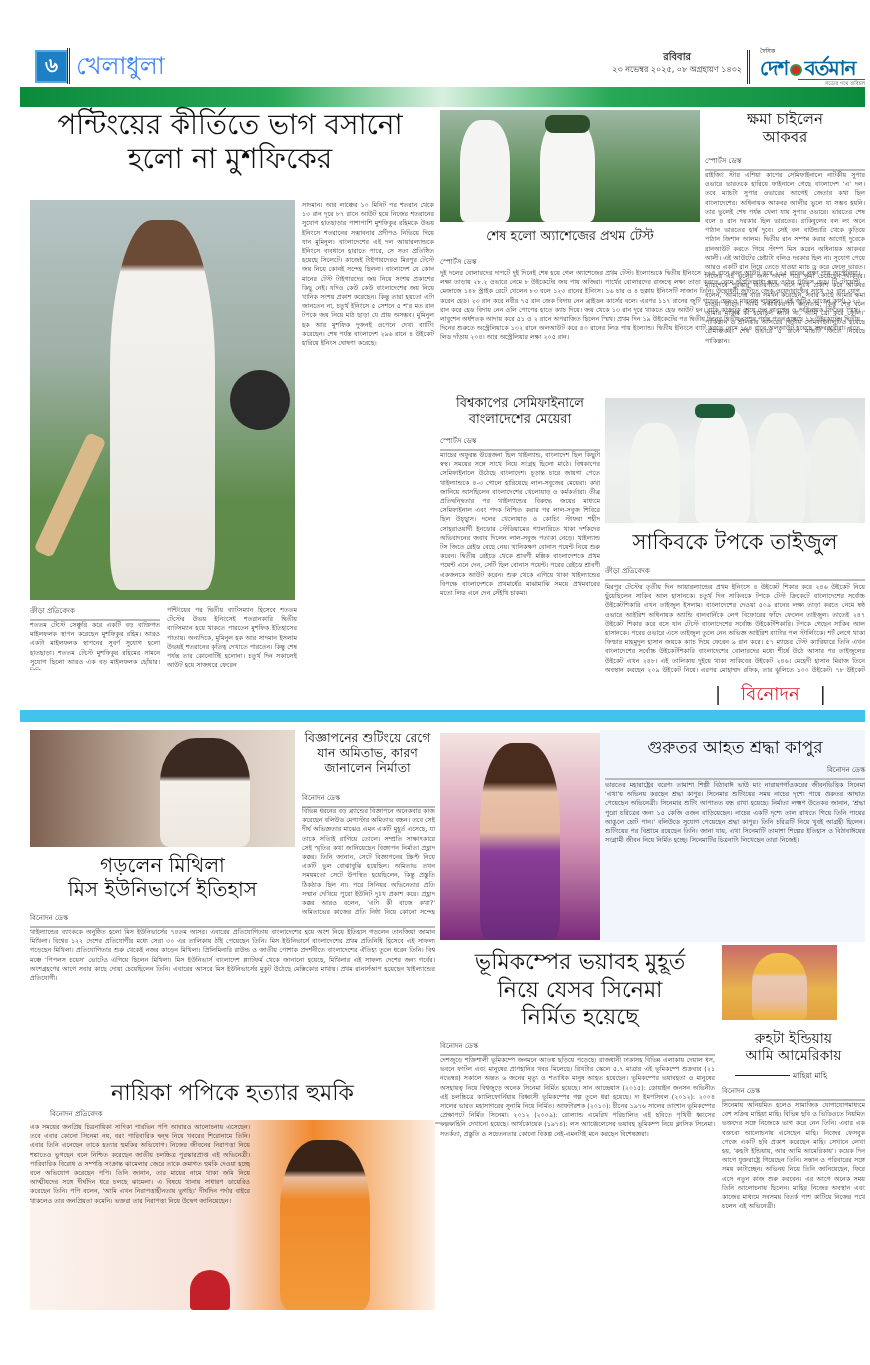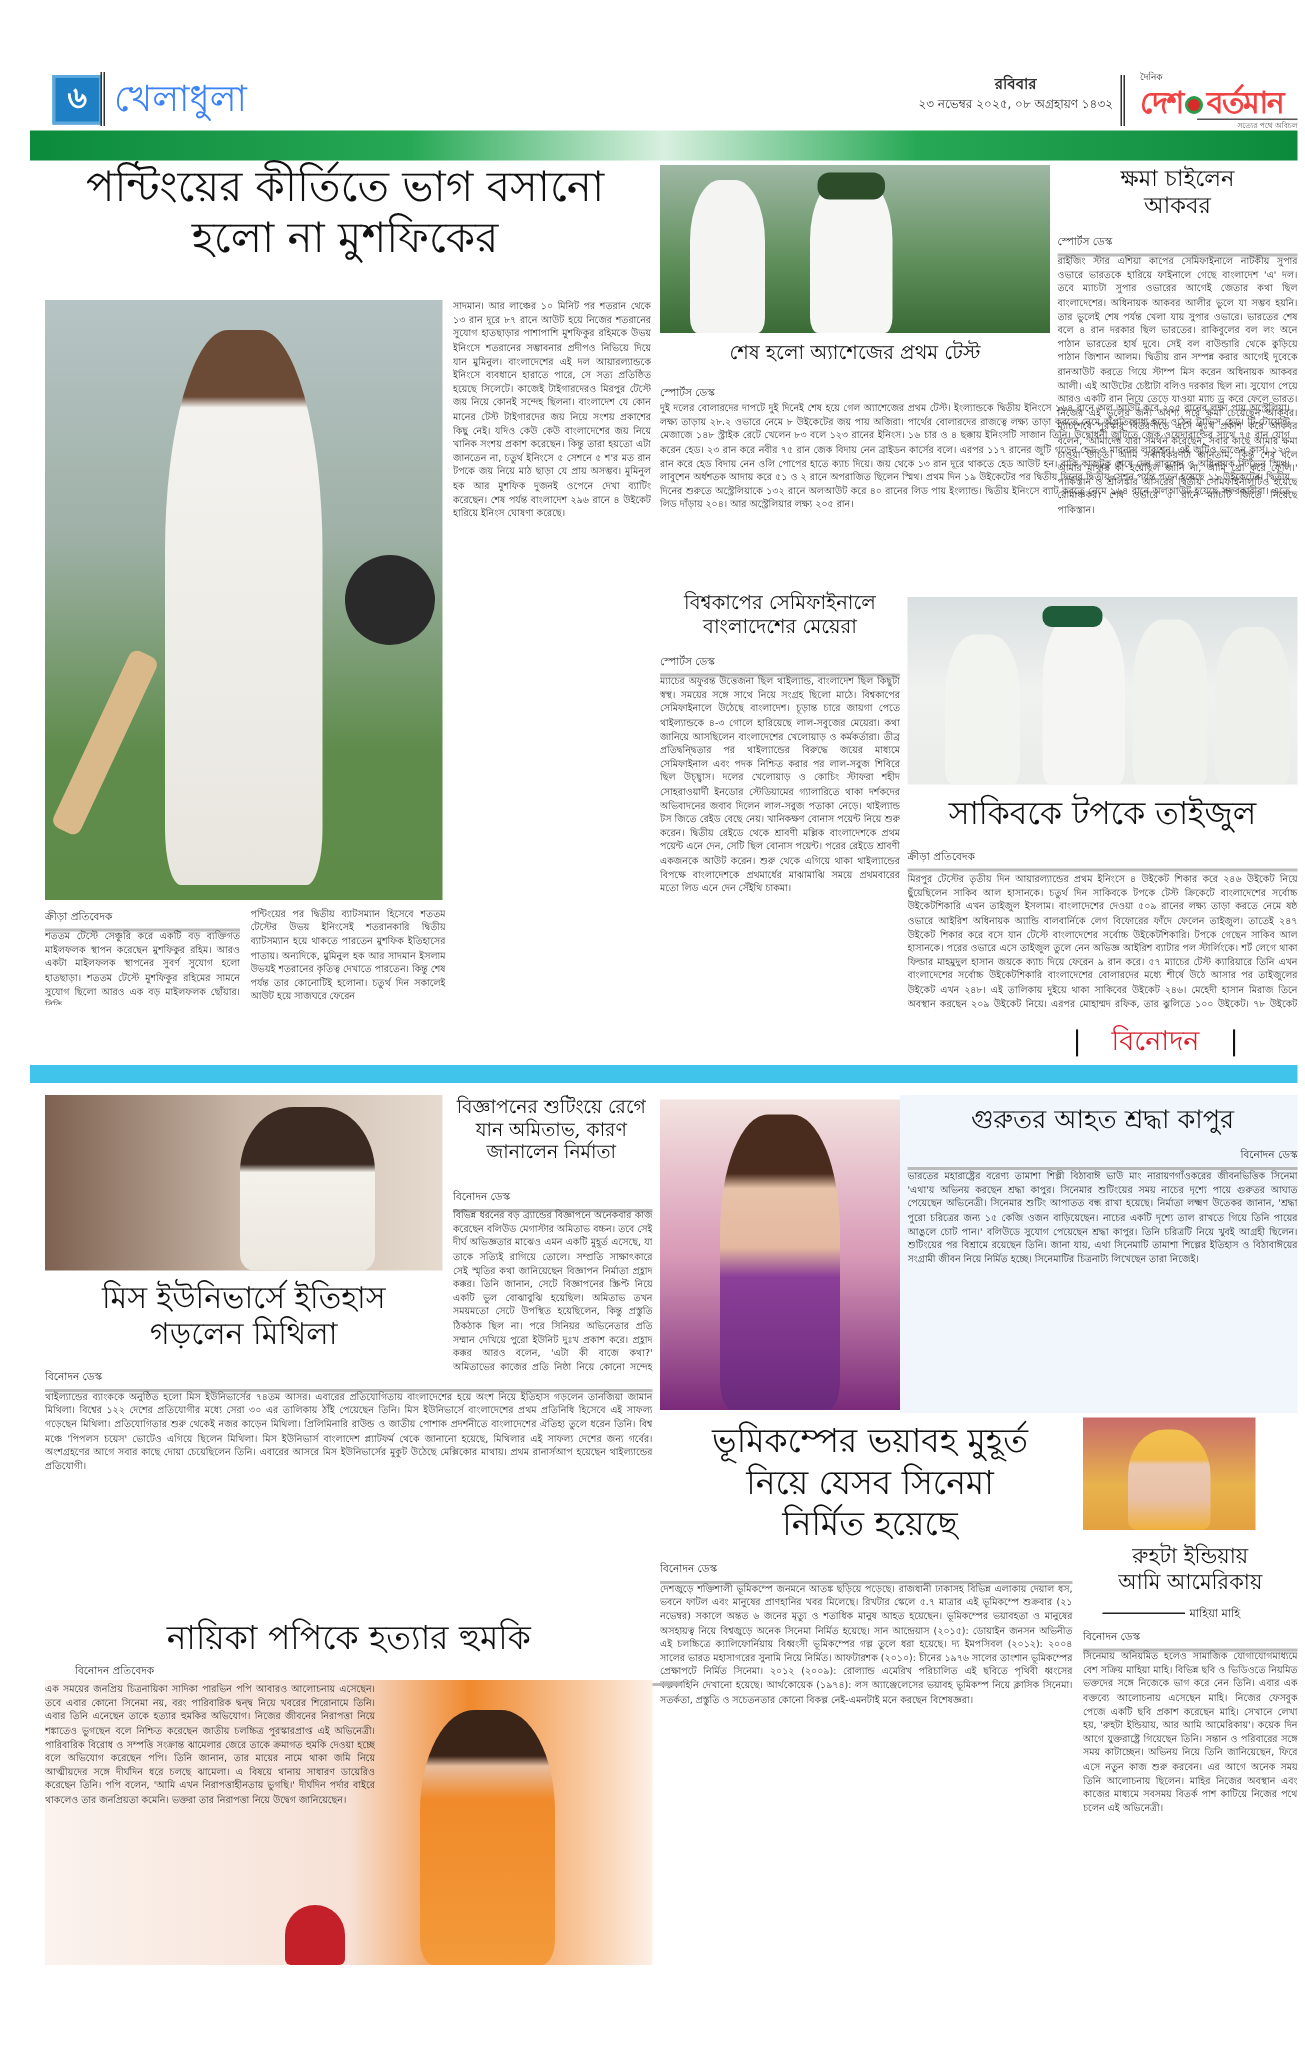--- a/index.html
+++ b/index.html
@@ -7,21 +7,21 @@
   body { font-family: "DejaVu Sans", sans-serif; color: #1a1a1a; position: relative; }
   .abs { position: absolute; }
 
   
   .pgnum { left: 35px; top: 50px; width: 33px; height: 33px; background: #1e7fc4; border: 2px solid #5aa8de; color: #fff; font-size: 20px; font-weight: bold; display: flex; align-items: center; justify-content: center; }
   .section-title { left: 67px; top: 48px; height: 36px; border-left: 3px double #333; padding-left: 6px; font-size: 24px; color: #3b82f6; line-height: 36px; }
   .dateblock { right: 120px; top: 50px; text-align: center; font-size: 8px; color: #333; line-height: 13px; border-right: 3px double #333; padding-right: 5px; height: 34px; }
   .dateblock .day { font-size: 10px; font-weight: bold; }
   .logo { left: 760px; top: 46px; width: 105px; height: 42px; }
   .logo .small { font-size: 6px; color: #333; }
-  .logo .main { font-size: 20px; font-weight: bold; color: #ef4444; letter-spacing: -1px; line-height: 22px; }
+  .logo .main { font-size: 20px; font-weight: bold; color: #0369a1; letter-spacing: -1px; line-height: 22px; }
   .logo .dot { display: inline-block; width: 12px; height: 12px; border-radius: 50%; background: #d92a2a; border: 2px solid #2a9b47; vertical-align: middle; margin: 0 2px; }
   .logo .tag { font-size: 5px; color: #555; text-align: right; border-top: 1px solid #555; margin-left: 38px; }
   .greenbar { left: 20px; top: 87px; width: 845px; height: 20px; background: linear-gradient(90deg, #0b8a3c 0%, #27a855 30%, #d8f0df 50%, #27a855 70%, #0b8a3c 100%); }
 
   
   .hl { font-family: "DejaVu Serif", serif; color: #111; text-align: center; line-height: 1.2; }
   .byline { font-size: 7px; color: #333; border-bottom: 2px solid #bbb; padding-bottom: 2px; }
   .body { font-size: 6.3px; line-height: 9.2px; color: #333; text-align: justify; overflow: hidden; }
 
   
@@ -109,22 +109,22 @@
 
 <div class="abs binodon">
   <span class="bar">|</span><span>বিনোদন</span><span class="bar">|</span>
 </div>
 <div class="abs blue-rule"></div>
 
 <div class="abs photo p-mithila">
   <div class="figure" style="left:130px;top:8px;width:90px;height:109px;background:linear-gradient(180deg,#3a2a22 0%,#3a2a22 35%,#f4f1ea 40%,#ece7df 100%);"></div>
 </div>
 <div class="abs hl" style="left:30px;top:853px;width:265px;font-size:20px;">
+  <div>গড়লেন মিথিলা</div>
   <div>মিস ইউনিভার্সে ইতিহাস</div>
-  <div>গড়লেন মিথিলা</div>
 </div>
 <div class="abs byline" style="left:30px;top:912px;width:405px;">বিনোদন ডেস্ক</div>
 <div class="abs body" style="left:30px;top:927px;width:405px;height:150px;">থাইল্যান্ডের ব্যাংককে অনুষ্ঠিত হলো মিস ইউনিভার্সের ৭৪তম আসর। এবারের প্রতিযোগিতায় বাংলাদেশের হয়ে অংশ নিয়ে ইতিহাস গড়লেন তানজিয়া জামান মিথিলা। বিশ্বের ১২২ দেশের প্রতিযোগীর মধ্যে সেরা ৩০ এর তালিকায় ঠাঁই পেয়েছেন তিনি। মিস ইউনিভার্সে বাংলাদেশের প্রথম প্রতিনিধি হিসেবে এই সাফল্য গড়েছেন মিথিলা। প্রতিযোগিতার শুরু থেকেই নজর কাড়েন মিথিলা। প্রিলিমিনারি রাউন্ড ও জাতীয় পোশাক প্রদর্শনীতে বাংলাদেশের ঐতিহ্য তুলে ধরেন তিনি। বিশ্ব মঞ্চে 'পিপলস চয়েস' ভোটেও এগিয়ে ছিলেন মিথিলা। মিস ইউনিভার্স বাংলাদেশ প্ল্যাটফর্ম থেকে জানানো হয়েছে, মিথিলার এই সাফল্য দেশের জন্য গর্বের। অংশগ্রহণের আগে সবার কাছে দোয়া চেয়েছিলেন তিনি। এবারের আসরে মিস ইউনিভার্সের মুকুট উঠেছে মেক্সিকোর মাথায়। প্রথম রানার্সআপ হয়েছেন থাইল্যান্ডের প্রতিযোগী।</div>
 
 <div class="abs hl" style="left:300px;top:730px;width:135px;font-size:12.5px;">
   <div>বিজ্ঞাপনের শুটিংয়ে রেগে</div>
   <div>যান অমিতাভ, কারণ</div>
   <div>জানালেন নির্মাতা</div>
 </div>
 <div class="abs byline" style="left:302px;top:792px;width:133px;">বিনোদন ডেস্ক</div>

